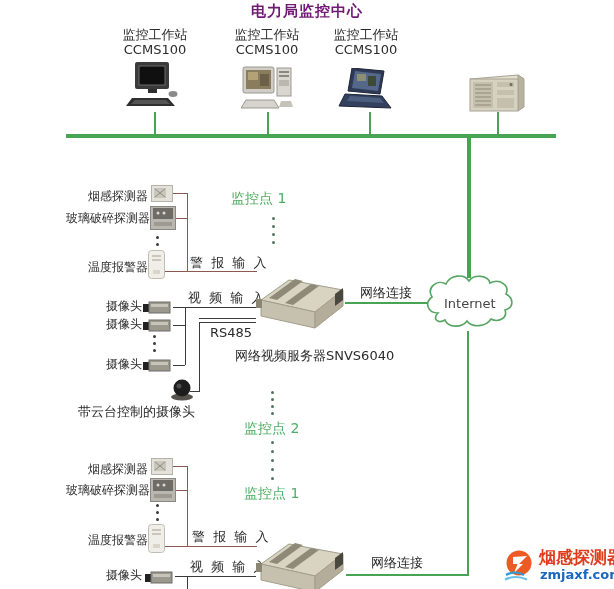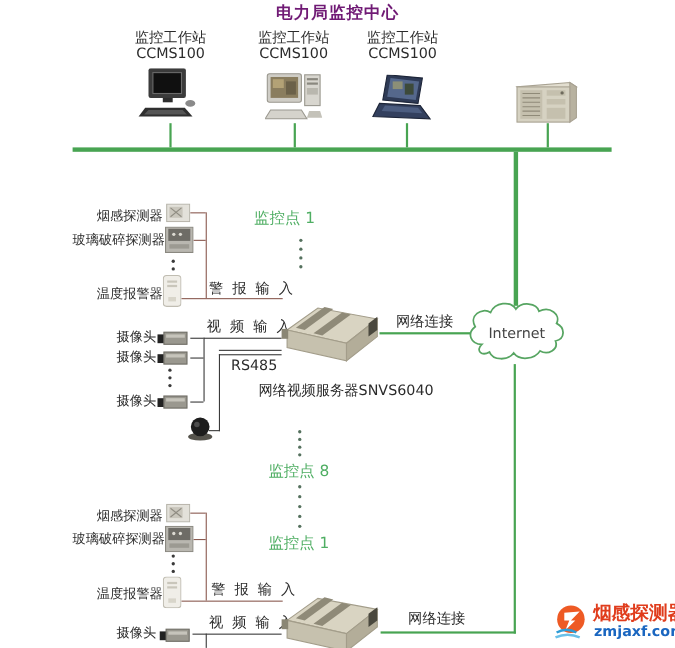--- a/index.html
+++ b/index.html
@@ -200,20 +200,21 @@
 
   <div class="vline k-line" style="left:199px;top:322px;width:1px;height:70px;"></div>
   <div class="hline k-line" style="left:190px;top:391px;width:10px;height:1px;"></div>
   <span class="abs" style="left:168px;top:378px;">
     <svg width="28" height="23" viewBox="0 0 28 23">
       <ellipse cx="14" cy="19" rx="11" ry="3.5" fill="#55534c"></ellipse>
       <circle cx="14" cy="10" r="8.5" fill="#1d1d1d"></circle>
       <circle cx="11" cy="8" r="2.5" fill="#4c4c4c"></circle>
     </svg>
   </span>
+  <div class="lbl" style="left:78px;top:404px;">带云台控制的摄像头</div>
 
   <span class="abs" style="left:251px;top:274px;">
     <svg width="95" height="62" viewBox="0 0 95 62">
       <polygon points="10,26 38,6 92,16 64,38" fill="#d9d4c2" stroke="#a39d8a"></polygon>
       <polygon points="18,24 44,5 52,7 26,26" fill="#8f8a78"></polygon>
       <polygon points="34,29 60,10 68,12 42,31" fill="#8f8a78"></polygon>
       <polygon points="10,26 64,38 64,54 10,42" fill="#c6c1ae" stroke="#a39d8a"></polygon>
       <polygon points="64,38 92,16 92,32 64,54" fill="#b3ad99" stroke="#a39d8a"></polygon>
       <rect x="5" y="25" width="6" height="9" fill="#8a8674"></rect>
       <polygon points="84,20 92,14 92,26 84,32" fill="#4a483e"></polygon>
@@ -230,21 +231,21 @@
     </svg>
   </span>
   <div class="cloud-text" style="left:444px;top:296px;">Internet</div>
 
   <div class="vline g-line" style="left:467px;top:331px;width:2px;height:245px;"></div>
 
   <div class="dot gdot" style="left:271px;top:391px;"></div>
   <div class="dot gdot" style="left:271px;top:398px;"></div>
   <div class="dot gdot" style="left:271px;top:405px;"></div>
   <div class="dot gdot" style="left:271px;top:412px;"></div>
-  <div class="green-lbl" style="left:244px;top:420px;">监控点 8</div>
+  <div class="green-lbl" style="left:244px;top:420px;">监控点 2</div>
   <div class="dot gdot" style="left:271px;top:441px;"></div>
   <div class="dot gdot" style="left:271px;top:450px;"></div>
   <div class="dot gdot" style="left:271px;top:459px;"></div>
   <div class="dot gdot" style="left:271px;top:468px;"></div>
   <div class="dot gdot" style="left:271px;top:477px;"></div>
   <div class="green-lbl" style="left:244px;top:485px;">监控点 1</div>
 
   <div class="lbl-sm ralign" style="left:58px;top:462px;width:90px;">烟感探测器</div>
   <span class="abs" style="left:151px;top:458px;">
     <svg width="22" height="17" viewBox="0 0 22 17">

